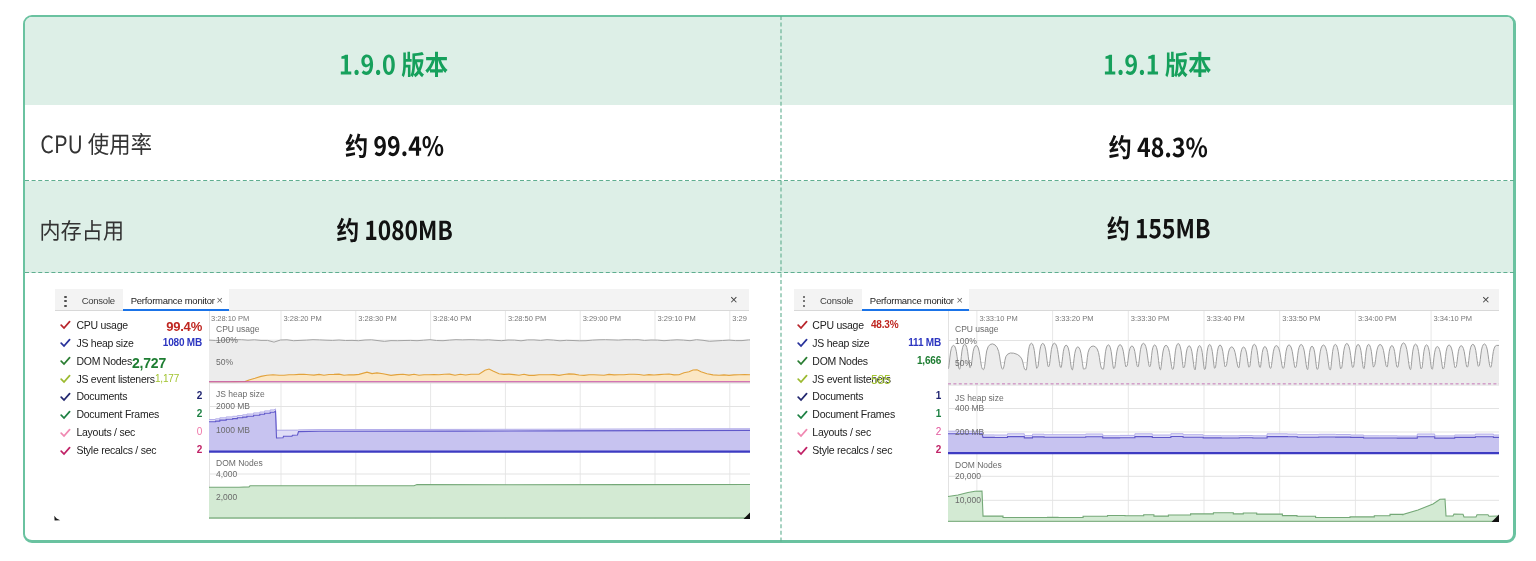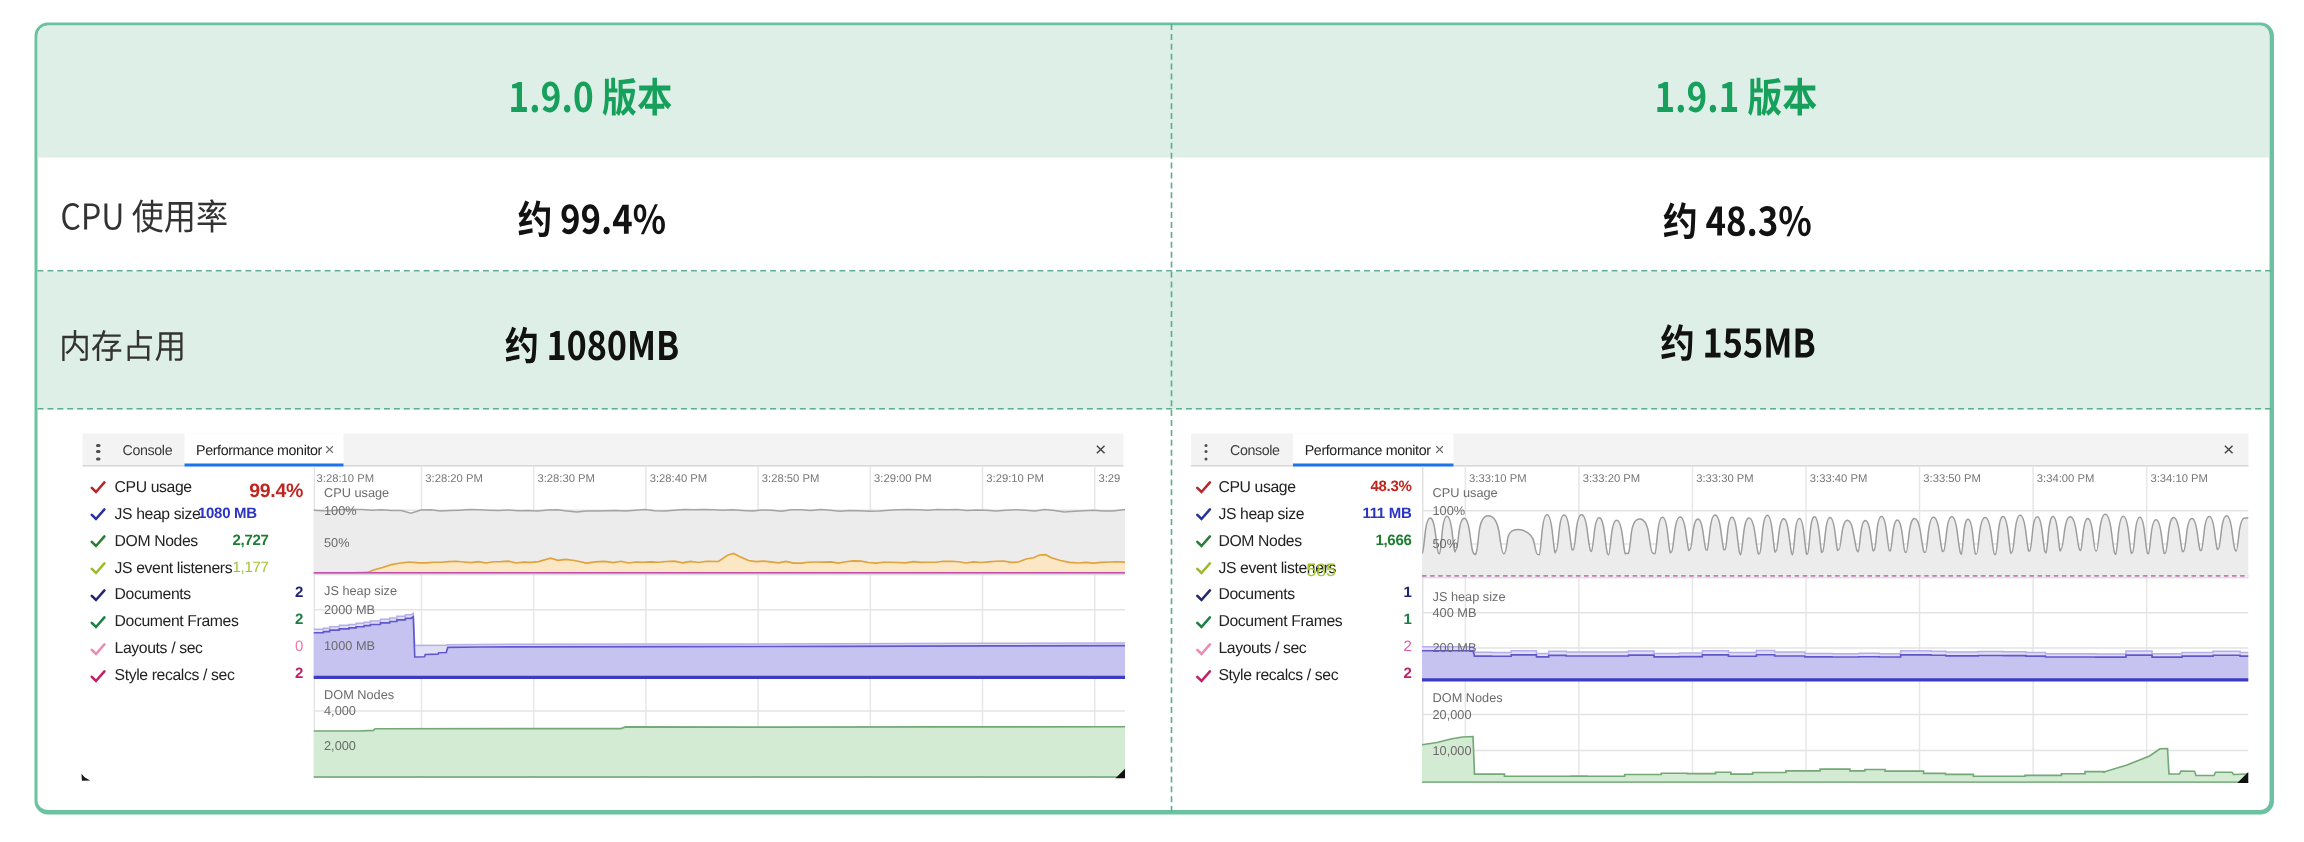--- a/index.html
+++ b/index.html
@@ -34,26 +34,26 @@
 <div class="abs" style="left:730px;top:292.2px;font-size:13px;color:#444">×</div>
 <svg class="abs" style="left:60px;top:320.2px" width="11" height="10" viewBox="0 0 11 10">
     <path d="M1.2 5.2 L4 8 L9.6 1.6" stroke="#b8252b" stroke-width="1.7" fill="none" stroke-linecap="round"></path>
   </svg>
 <div class="abs" style="left:76.4px;top:318.79999999999995px;font-size:10.5px;letter-spacing:-0.25px;color:#222">CPU usage</div>
 <div class="abs" style="left:132px;top:318.79999999999995px;width:70px;text-align:right;font-size:13px;letter-spacing:-0.2px;color:#bf2620;font-weight:bold">99.4%</div>
 <svg class="abs" style="left:60px;top:338.09999999999997px" width="11" height="10" viewBox="0 0 11 10">
     <path d="M1.2 5.2 L4 8 L9.6 1.6" stroke="#28329b" stroke-width="1.7" fill="none" stroke-linecap="round"></path>
   </svg>
 <div class="abs" style="left:76.4px;top:336.69999999999993px;font-size:10.5px;letter-spacing:-0.25px;color:#222">JS heap size</div>
-<div class="abs" style="left:132px;top:336.69999999999993px;width:70px;font-size:10px;letter-spacing:-0.2px;color:#2c35c0;font-weight:bold">1080 MB</div>
+<div class="abs" style="left:132px;top:336.69999999999993px;width:70px;text-align:right;font-size:10px;letter-spacing:-0.2px;color:#2c35c0;font-weight:bold">1080 MB</div>
 <svg class="abs" style="left:60px;top:356.0px" width="11" height="10" viewBox="0 0 11 10">
     <path d="M1.2 5.2 L4 8 L9.6 1.6" stroke="#2a7d32" stroke-width="1.7" fill="none" stroke-linecap="round"></path>
   </svg>
 <div class="abs" style="left:76.4px;top:354.59999999999997px;font-size:10.5px;letter-spacing:-0.25px;color:#222">DOM Nodes</div>
-<div class="abs" style="left:132px;top:354.59999999999997px;width:70px;text-align:center;font-size:10px;letter-spacing:-0.2px;color:#1e7d32;font-weight:bold">2,727</div>
+<div class="abs" style="left:132px;top:354.59999999999997px;width:70px;text-align:left;font-size:14px;letter-spacing:-0.2px;color:#1e7d32;font-weight:bold">2,727</div>
 <svg class="abs" style="left:60px;top:373.9px" width="11" height="10" viewBox="0 0 11 10">
     <path d="M1.2 5.2 L4 8 L9.6 1.6" stroke="#9cba30" stroke-width="1.7" fill="none" stroke-linecap="round"></path>
   </svg>
 <div class="abs" style="left:76.4px;top:372.49999999999994px;font-size:10.5px;letter-spacing:-0.25px;color:#222">JS event listeners</div>
 <div class="abs" style="left:132px;top:372.49999999999994px;width:70px;text-align:center;font-size:10px;letter-spacing:-0.2px;color:#a2c431;font-weight:normal">1,177</div>
 <svg class="abs" style="left:60px;top:391.8px" width="11" height="10" viewBox="0 0 11 10">
     <path d="M1.2 5.2 L4 8 L9.6 1.6" stroke="#22276f" stroke-width="1.7" fill="none" stroke-linecap="round"></path>
   </svg>
 <div class="abs" style="left:76.4px;top:390.4px;font-size:10.5px;letter-spacing:-0.25px;color:#222">Documents</div>
 <div class="abs" style="left:132px;top:390.4px;width:70px;text-align:right;font-size:10px;letter-spacing:-0.2px;color:#1f2370;font-weight:bold">2</div>
@@ -78,21 +78,21 @@
 <div class="abs" style="left:802.8px;top:300.2px;width:2.3px;height:2.3px;border-radius:50%;background:#4e4e4e"></div>
 <div class="abs" style="left:802.8px;top:304.6px;width:2.3px;height:2.3px;border-radius:50%;background:#4e4e4e"></div>
 <div class="abs" style="left:820px;top:294.5px;font-size:9.5px;letter-spacing:-0.25px;color:#3c3c3c">Console</div>
 <div class="abs" style="left:869.8px;top:294.5px;font-size:9.5px;letter-spacing:-0.25px;color:#222">Performance monitor</div>
 <div class="abs" style="left:956.5px;top:293.5px;font-size:11px;color:#666">×</div>
 <div class="abs" style="left:1482px;top:292.2px;font-size:13px;color:#444">×</div>
 <svg class="abs" style="left:797px;top:320.2px" width="11" height="10" viewBox="0 0 11 10">
     <path d="M1.2 5.2 L4 8 L9.6 1.6" stroke="#b8252b" stroke-width="1.7" fill="none" stroke-linecap="round"></path>
   </svg>
 <div class="abs" style="left:812.3px;top:318.79999999999995px;font-size:10.5px;letter-spacing:-0.25px;color:#222">CPU usage</div>
-<div class="abs" style="left:871px;top:318.79999999999995px;width:70px;text-align:right;font-size:10px;letter-spacing:-0.2px;color:#bf2620;font-weight:bold">48.3%</div>
+<div class="abs" style="left:871px;top:318.79999999999995px;width:70px;text-align:left;font-size:10px;letter-spacing:-0.2px;color:#bf2620;font-weight:bold">48.3%</div>
 <svg class="abs" style="left:797px;top:338.09999999999997px" width="11" height="10" viewBox="0 0 11 10">
     <path d="M1.2 5.2 L4 8 L9.6 1.6" stroke="#28329b" stroke-width="1.7" fill="none" stroke-linecap="round"></path>
   </svg>
 <div class="abs" style="left:812.3px;top:336.69999999999993px;font-size:10.5px;letter-spacing:-0.25px;color:#222">JS heap size</div>
 <div class="abs" style="left:871px;top:336.69999999999993px;width:70px;text-align:right;font-size:10px;letter-spacing:-0.2px;color:#2c35c0;font-weight:bold">111 MB</div>
 <svg class="abs" style="left:797px;top:356.0px" width="11" height="10" viewBox="0 0 11 10">
     <path d="M1.2 5.2 L4 8 L9.6 1.6" stroke="#2a7d32" stroke-width="1.7" fill="none" stroke-linecap="round"></path>
   </svg>
 <div class="abs" style="left:812.3px;top:354.59999999999997px;font-size:10.5px;letter-spacing:-0.25px;color:#222">DOM Nodes</div>
 <div class="abs" style="left:871px;top:354.59999999999997px;width:70px;text-align:right;font-size:10px;letter-spacing:-0.2px;color:#1e7d32;font-weight:bold">1,666</div>

